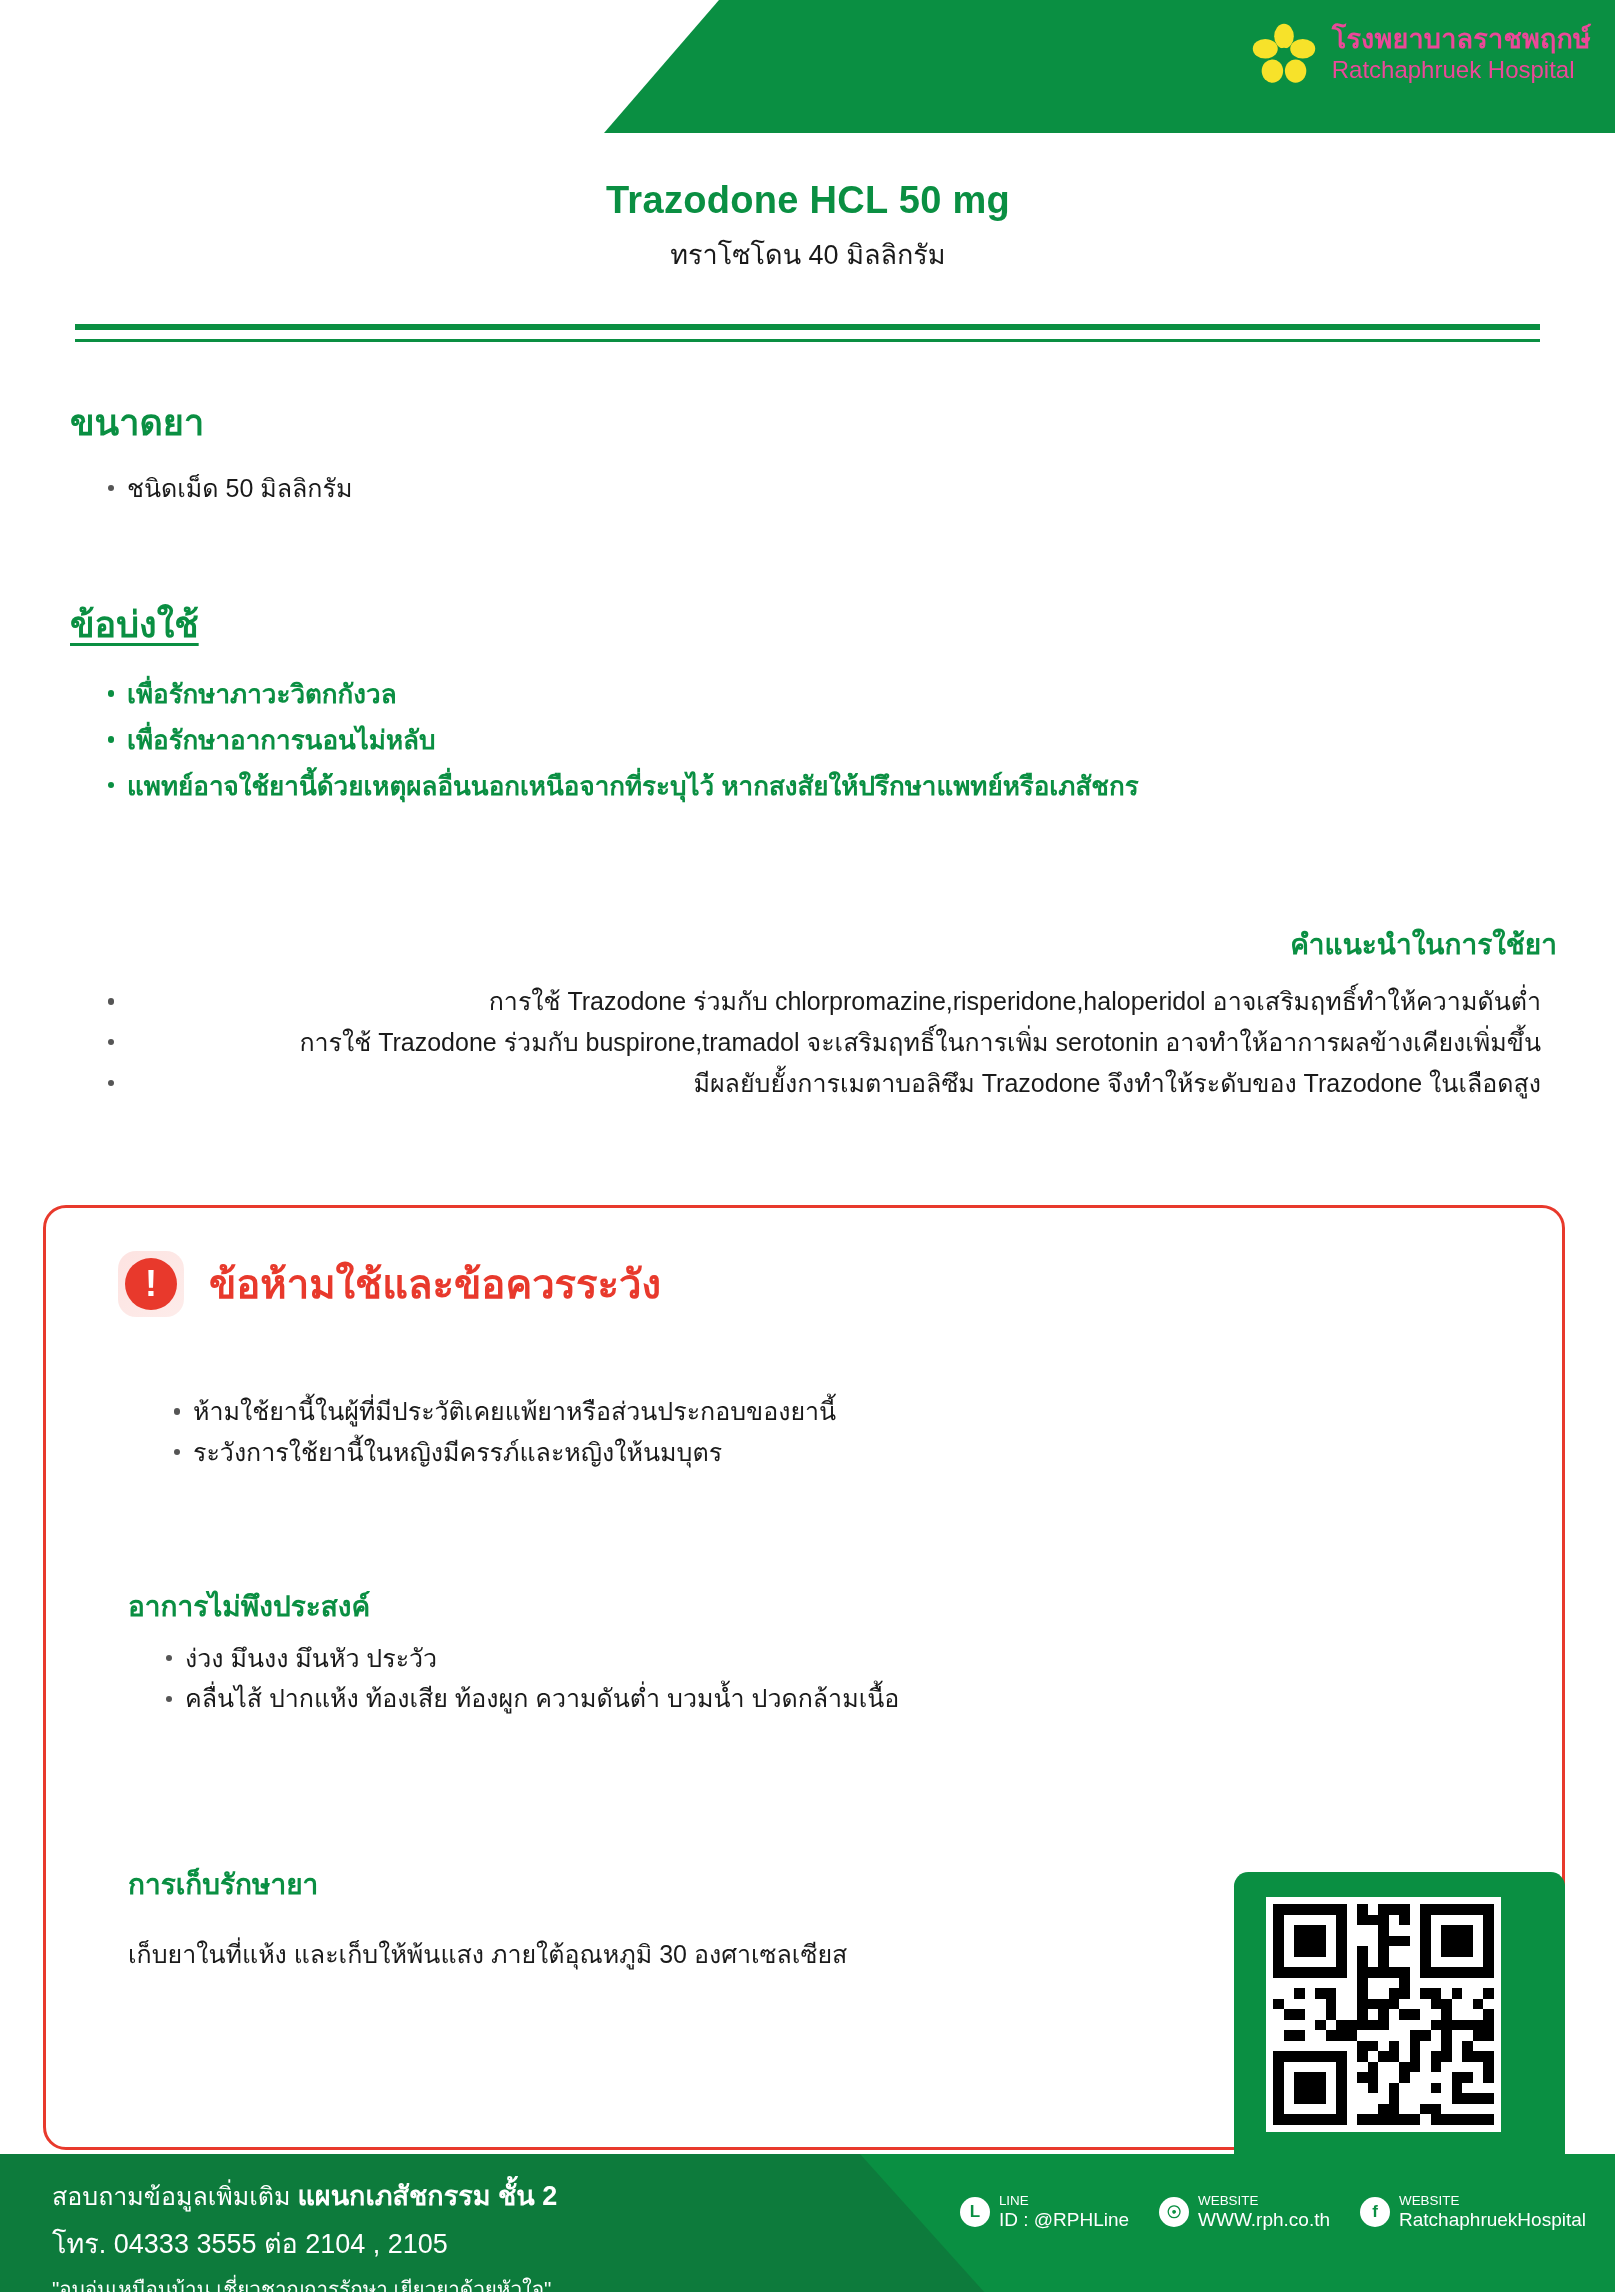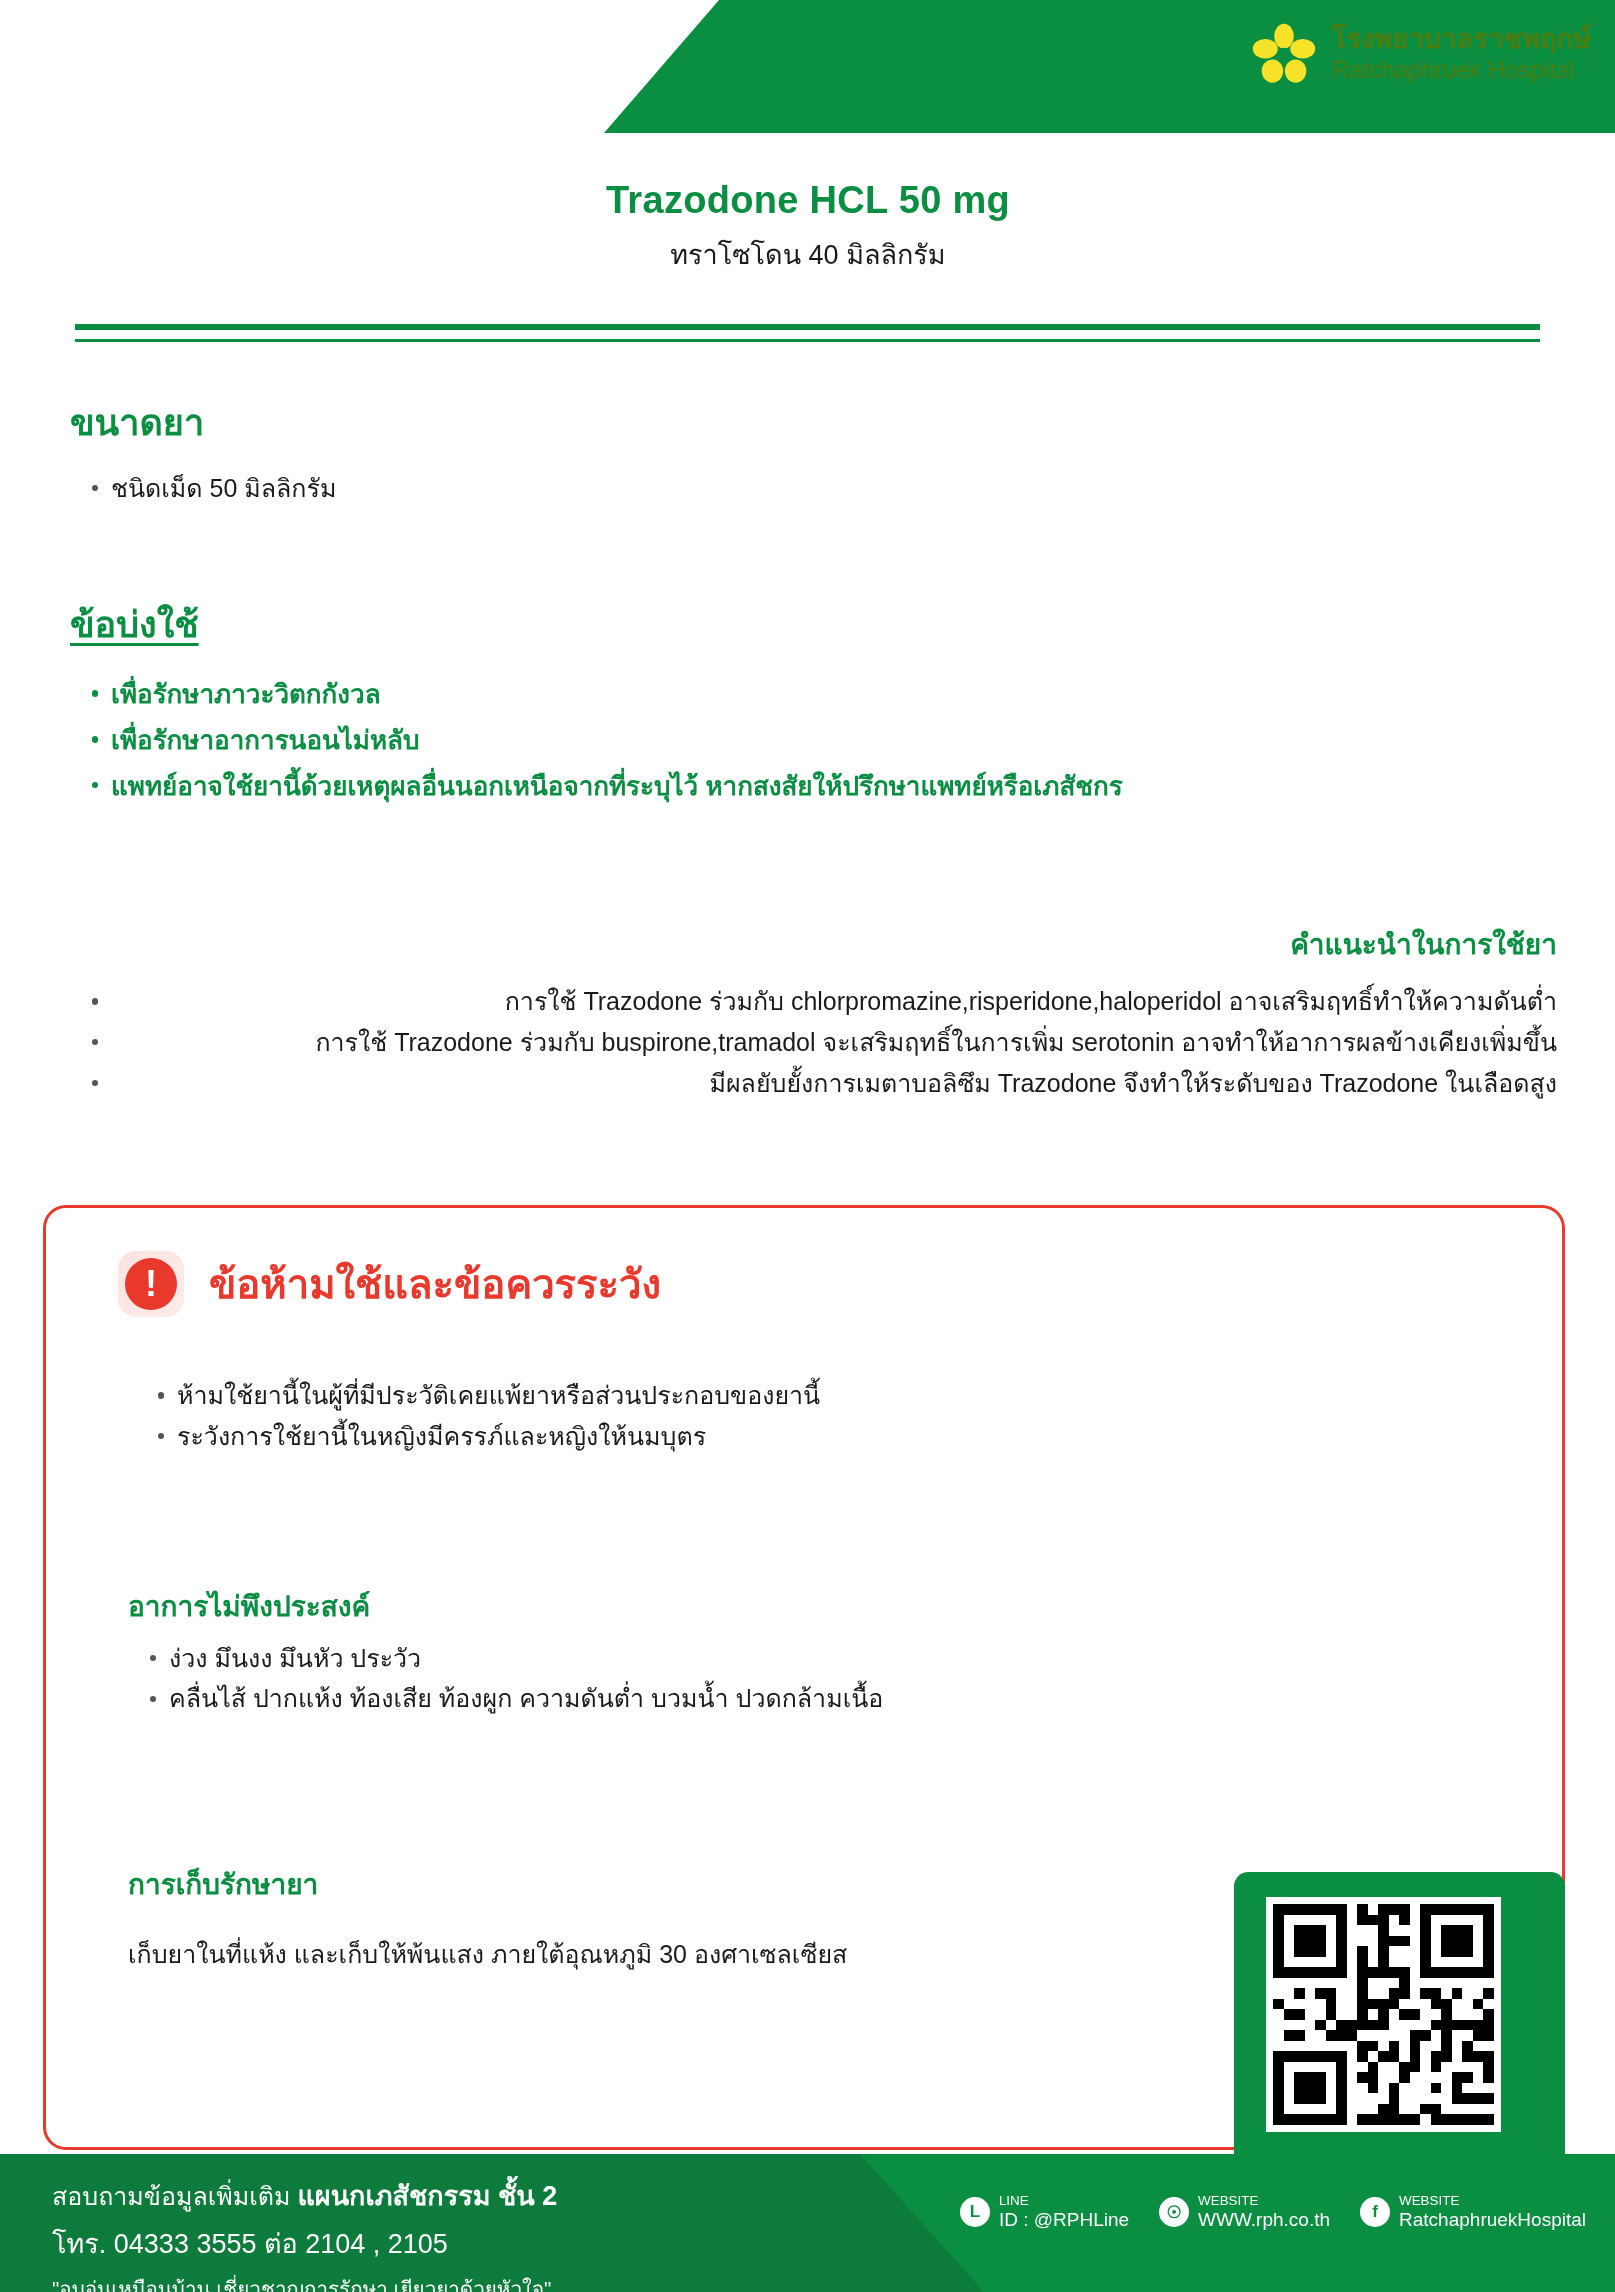--- a/index.html
+++ b/index.html
@@ -39,21 +39,21 @@
     display: flex;
     align-items: center;
     gap: 14.3px;
   }
   .logo-mark {
     width: 66px;
     height: 66px;
     position: relative;
   }
   .brand-text {
-    color: #4d7c0f;
+    color: #ec4899;
     line-height: 1.18;
   }
   .brand-th {
     font-size: 27px;
     font-weight: bold;
     letter-spacing: 0.2px;
   }
   .brand-en {
     font-size: 24px;
     font-weight: normal;
@@ -100,21 +100,21 @@
   .sec-head {
     color: #0a8f42;
     font-weight: bold;
   }
   .h-xl { font-size: 36px; }
   .h-lg { font-size: 36px; text-decoration: underline; text-underline-offset: 6.3px; }
   .h-md { font-size: 28px; }
 
   ul.list {
     list-style: none;
-    margin: 0;
+    margin: 16px;
     padding: 0;
   }
   ul.list li {
     position: relative;
     padding-left: 41px;
     margin-bottom: 5.4px;
     font-size: 25px;
     line-height: 1.42;
     color: #1a1a1a;
   }

